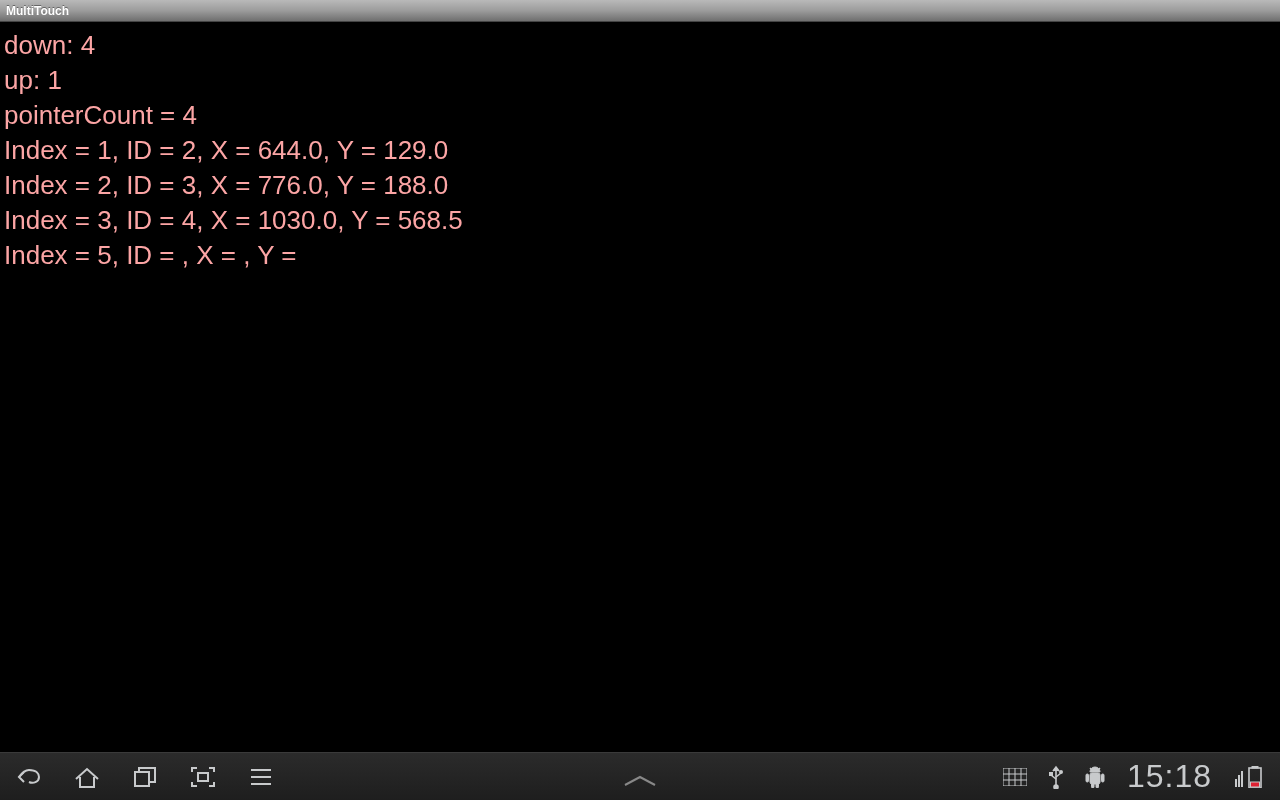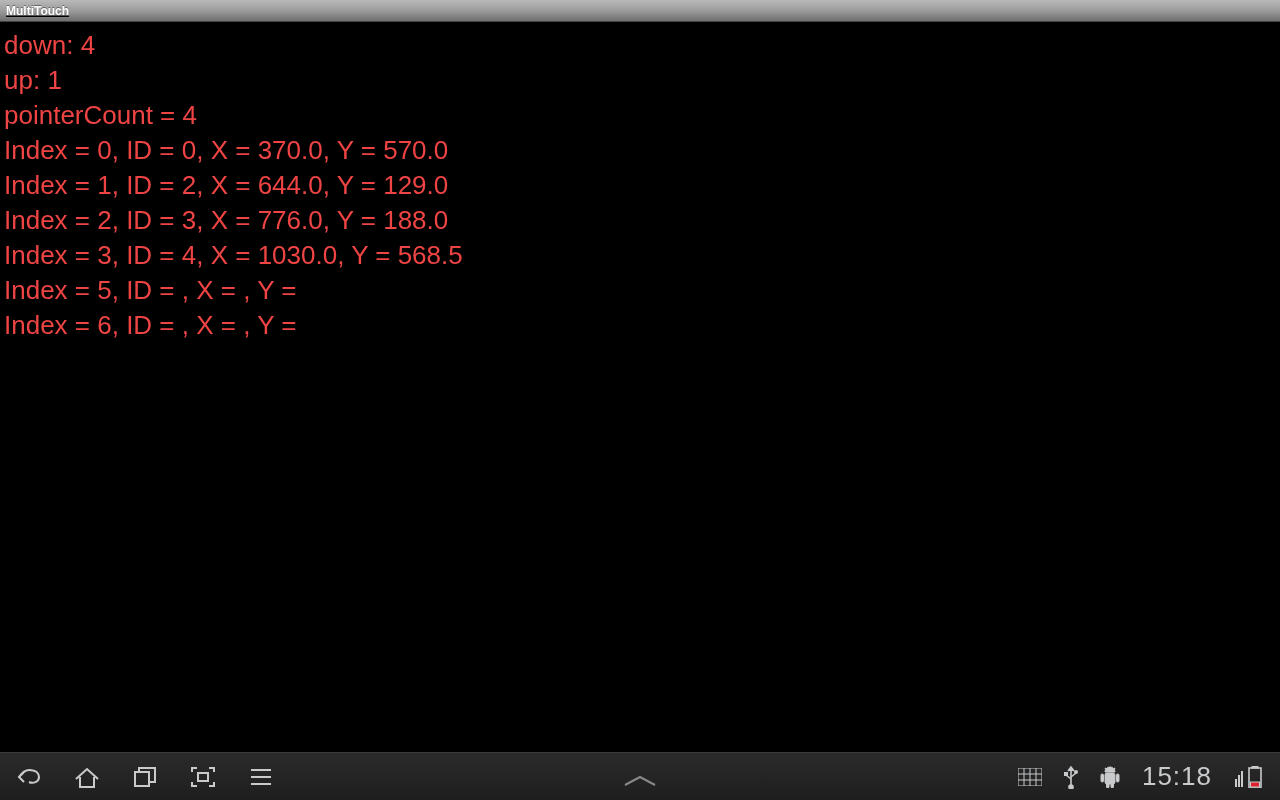--- a/index.html
+++ b/index.html
@@ -11,31 +11,30 @@
     font-family: "Segoe UI", Arial, sans-serif;
   }
   .titlebar {
     height: 22px;
     width: 100%;
     background: linear-gradient(to bottom, #b9b9b9 0%, #9c9c9c 50%, #6f6f6f 100%);
     border-bottom: 1px solid #444;
     display: flex;
     align-items: center;
     padding-left: 6px;
-    text-decoration: underline;
   }
   .titlebar-text {
     color: #fff;
     font-size: 12px;
     font-weight: 700;
     text-shadow: 0 -1px 0 rgba(0,0,0,.4);
   }
   .content {
     padding: 6px 0 0 4px;
-    color: #ef4444;
+    color: #fca5a5;
     font-size: 26px;
     line-height: 35px;
     font-weight: 400;
     letter-spacing: 0px;
   }
   .content .row { white-space: pre; }
   .navbar {
     position: absolute;
     bottom: 0;
     left: 0;
@@ -69,21 +68,21 @@
     margin-left:auto;
     display:flex;
     align-items:center;
     gap:22px;
     padding-right:18px;
     height:100%;
   }
   .nav-right svg { stroke:#c8cacc; fill:#c8cacc; }
   .clock {
     color:#c8cacc;
-    font-size:26px;
+    font-size:32px;
     font-weight:400;
     letter-spacing:1px;
   }
   .batt {
     display:flex;
     align-items:center;
     gap:4px;
   }
 </style>
 </head>
@@ -91,26 +90,24 @@
 
 <div class="titlebar">
   <span class="titlebar-text">MultiTouch</span>
 </div>
 
 <div class="content">
   <div class="row"><span>down:</span> <span>4</span></div>
   <div class="row"><span>up:</span> <span>1</span></div>
   <div class="row"><span>pointerCount =</span> <span>4</span></div>
   <div id="pointer-rows">
-      <div class="row">Index = 0, ID = 0, X = 370.0, Y = 570.0</div>
       <div class="row">Index = 1, ID = 2, X = 644.0, Y = 129.0</div>
       <div class="row">Index = 2, ID = 3, X = 776.0, Y = 188.0</div>
       <div class="row">Index = 3, ID = 4, X = 1030.0, Y = 568.5</div>
       <div class="row">Index = 5, ID = , X = , Y = </div>
-      <div class="row">Index = 6, ID = , X = , Y = </div>
     </div>
 </div>
 
 <div class="navbar">
   <div class="nav-left">
     <div class="nav-button">
       <svg width="28" height="24" viewBox="0 0 28 24" stroke-width="2">
         <path d="M4 12 C 4 12 9 5 14 5 C 22 5 24 9 24 12 C 24 17 18 19 14 17"></path>
         <polyline points="9,7 4,12 9,17"></polyline>
       </svg>

